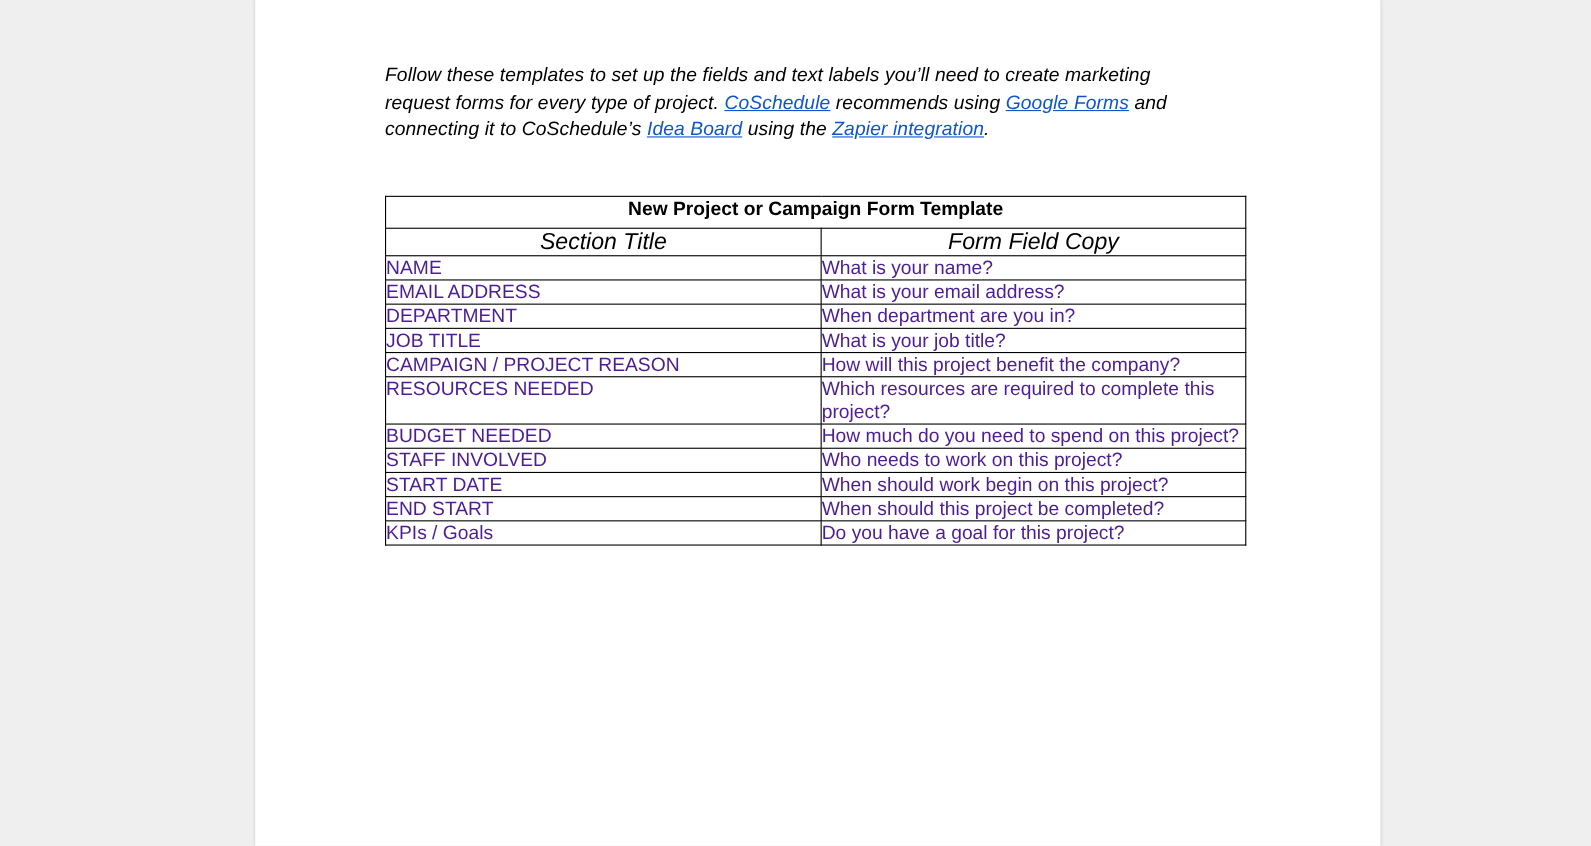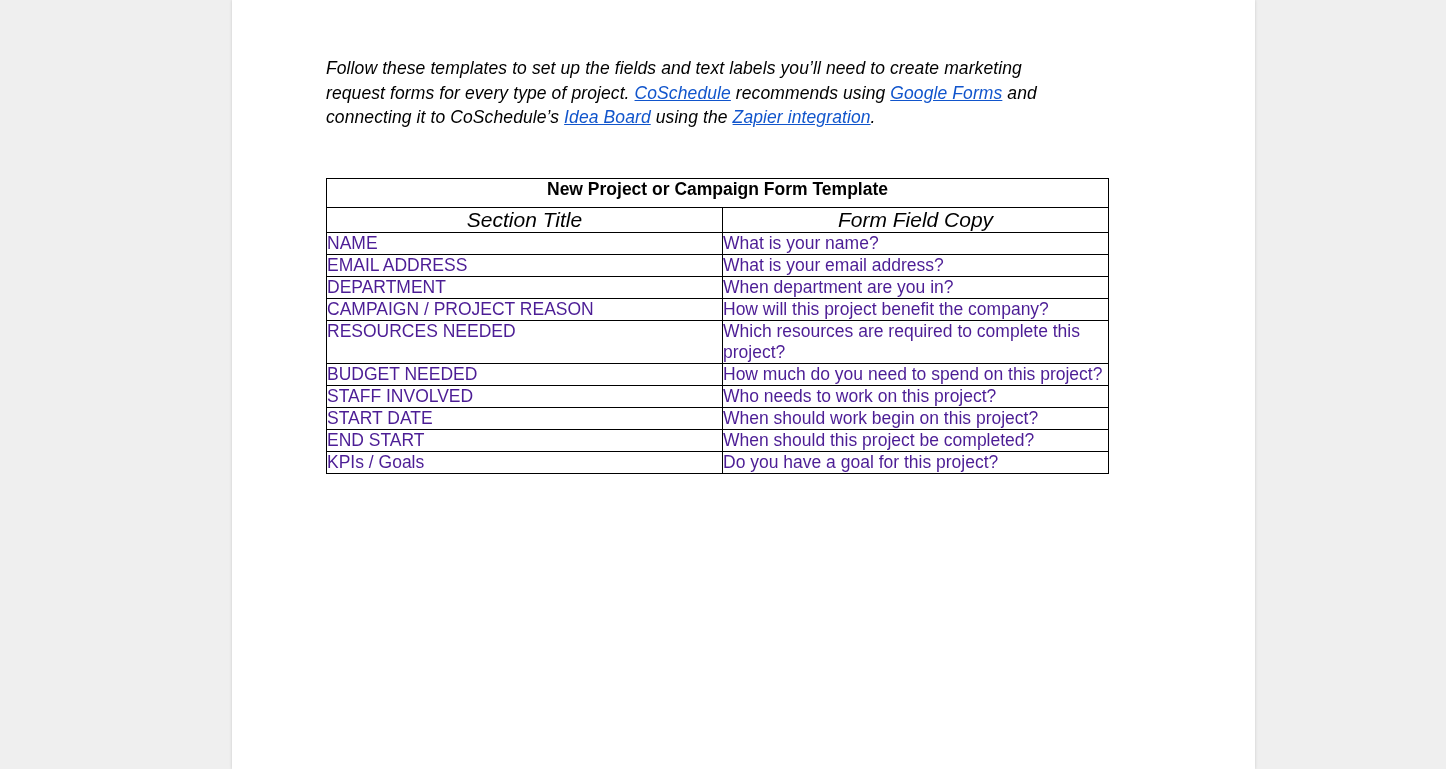--- a/index.html
+++ b/index.html
@@ -23,21 +23,21 @@
     position: absolute;
     left: 232px;
     top: 0;
     width: 1023px;
     height: 769px;
     background: #ffffff;
     box-shadow: 0 0 3px rgba(0,0,0,0.15);
     overflow: hidden;
   }
   .page-inner {
-    padding: 56px 118px 0 94px;
+    padding: 56px 118px 0 118px;
   }
   .intro {
     font-family: "Liberation Sans", sans-serif;
     font-style: italic;
     font-size: 17.5px;
     line-height: 24.5px;
     color: #000000;
     letter-spacing: 0.1px;
     margin: 0 0 48px 0;
     max-width: 742px;
@@ -126,20 +126,24 @@
             </tr>
             <tr>
               <td class="cell">EMAIL ADDRESS</td>
               <td class="cell">What is your email address?</td>
             </tr>
             <tr>
               <td class="cell">DEPARTMENT</td>
               <td class="cell">When department are you in?</td>
             </tr>
             <tr>
+              <td class="cell">JOB TITLE</td>
+              <td class="cell">What is your job title?</td>
+            </tr>
+            <tr>
               <td class="cell">CAMPAIGN / PROJECT REASON</td>
               <td class="cell">How will this project benefit the company?</td>
             </tr>
             <tr>
               <td class="cell">RESOURCES NEEDED</td>
               <td class="cell">Which resources are required to complete this project?</td>
             </tr>
             <tr>
               <td class="cell">BUDGET NEEDED</td>
               <td class="cell">How much do you need to spend on this project?</td>

